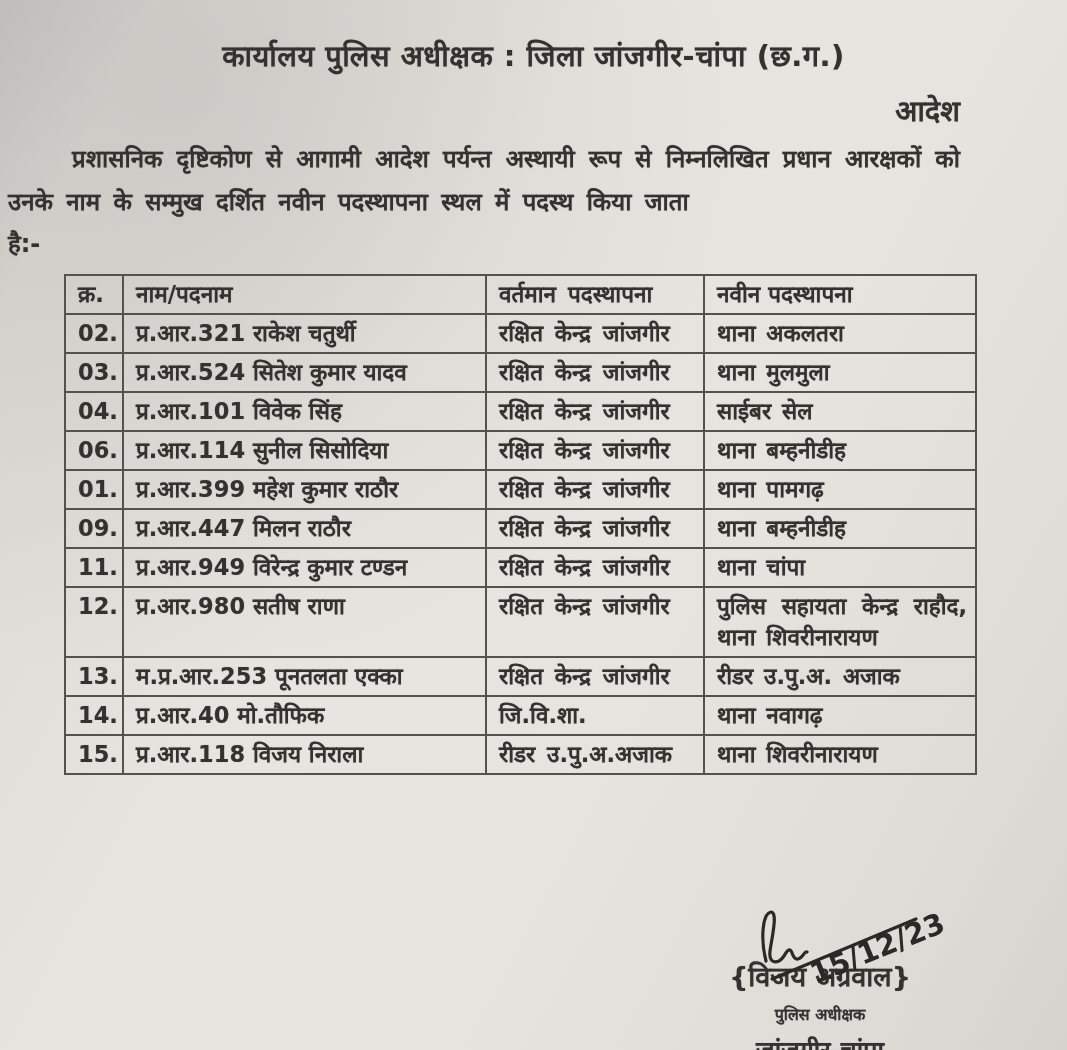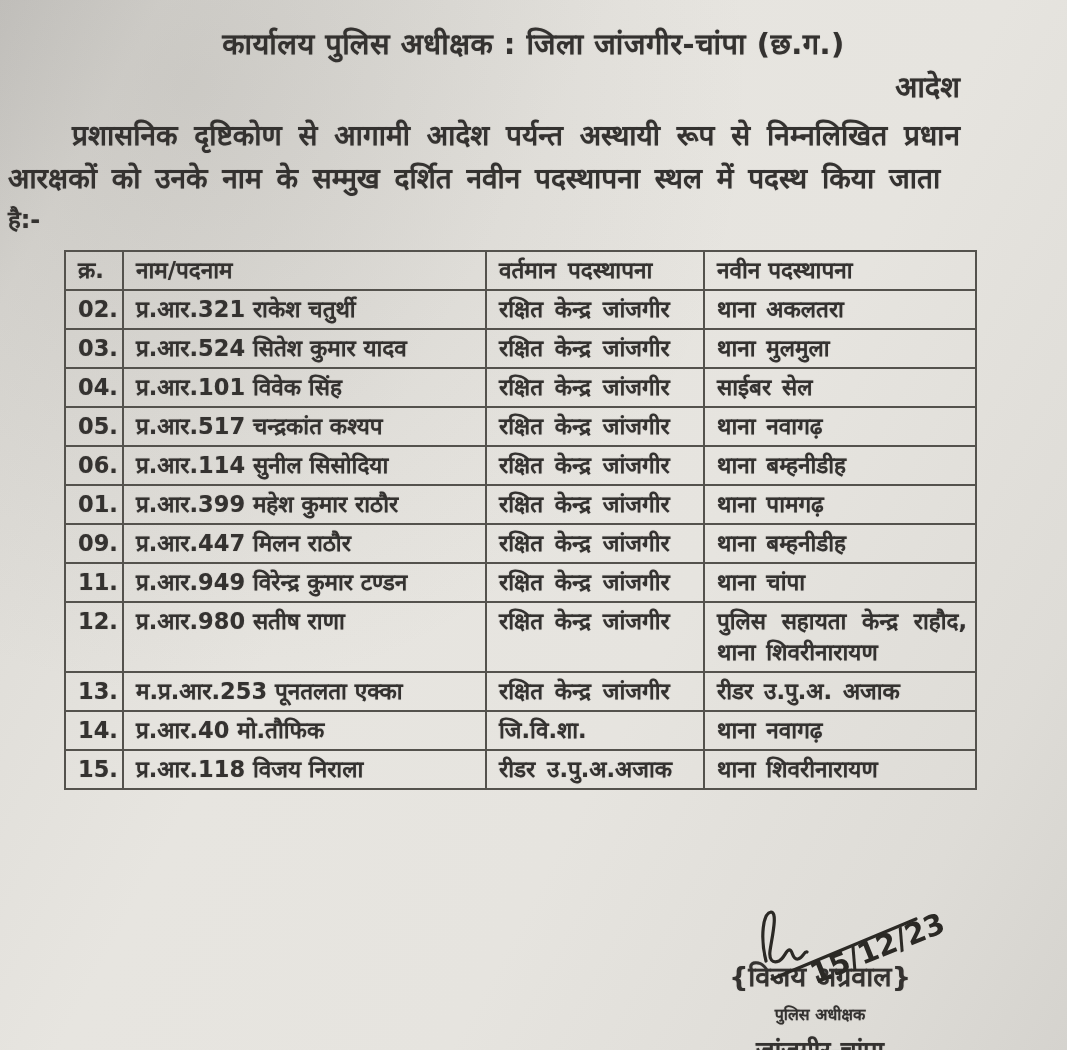--- a/index.html
+++ b/index.html
@@ -9,28 +9,28 @@
     color: #343230;
   }
   .doc {
     position: relative; width: 1067px; height: 1050px; overflow: hidden;
     background:
       radial-gradient(ellipse at 18% 8%, rgba(120,118,114,0.18), rgba(0,0,0,0) 45%),
       linear-gradient(118deg, #c9c7c3 0%, #dcdad5 10%, #e7e5e0 38%, #e6e4df 62%, #dedcd7 86%, #d5d3ce 100%);
   }
   .soft { text-shadow: 0 0 1px rgba(62,58,54,0.38); }
 
-  .header { width: 1030px; margin: 4px auto; padding-top: 20px; text-align: center; }
+  .header { width: 1030px; margin: 16px auto; padding-top: 20px; text-align: center; }
   .doc-title { font-size: 29px; font-weight: bold; line-height: 40px; letter-spacing: 0.5px; }
   .doc-subtitle-wrap { width: 960px; text-align: right; margin-top: 4px; }
   .doc-subtitle { font-size: 29px; font-weight: bold; line-height: 38px; display: inline-block; }
 
   .body-para {
     margin: 8px 0 0 8px; width: 952px;
-    font-size: 28px; line-height: 43px; font-weight: bold;
+    font-size: 24px; line-height: 43px; font-weight: bold;
     text-align: justify; text-indent: 64px; word-spacing: 5px;
   }
   .body-closing {
     margin: 0 0 0 8px; font-size: 24px; line-height: 40px; font-weight: bold;
   }
 
   table.order-table {
     margin: 10px 0 0 64px; width: 911px;
     border-collapse: collapse; table-layout: fixed;
   }
@@ -104,26 +104,20 @@
         <td class="col-current">रक्षित केन्द्र जांजगीर</td>
         <td class="col-new">थाना मुलमुला</td>
       </tr>
       <tr>
         <td class="col-serial">04.</td>
         <td>प्र.आर.101 विवेक सिंह</td>
         <td class="col-current">रक्षित केन्द्र जांजगीर</td>
         <td class="col-new">साईबर सेल</td>
       </tr>
       <tr>
-        <td class="col-serial">05.</td>
-        <td>प्र.आर.517 चन्द्रकांत कश्यप</td>
-        <td class="col-current">रक्षित केन्द्र जांजगीर</td>
-        <td class="col-new">थाना नवागढ़</td>
-      </tr>
-      <tr>
         <td class="col-serial">06.</td>
         <td>प्र.आर.114 सुनील सिसोदिया</td>
         <td class="col-current">रक्षित केन्द्र जांजगीर</td>
         <td class="col-new">थाना बम्हनीडीह</td>
       </tr>
       <tr>
         <td class="col-serial">01.</td>
         <td>प्र.आर.399 महेश कुमार राठौर</td>
         <td class="col-current">रक्षित केन्द्र जांजगीर</td>
         <td class="col-new">थाना पामगढ़</td>

